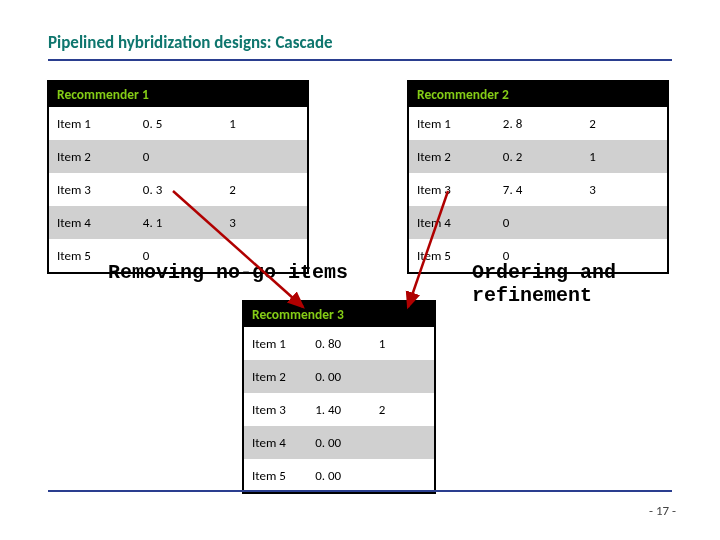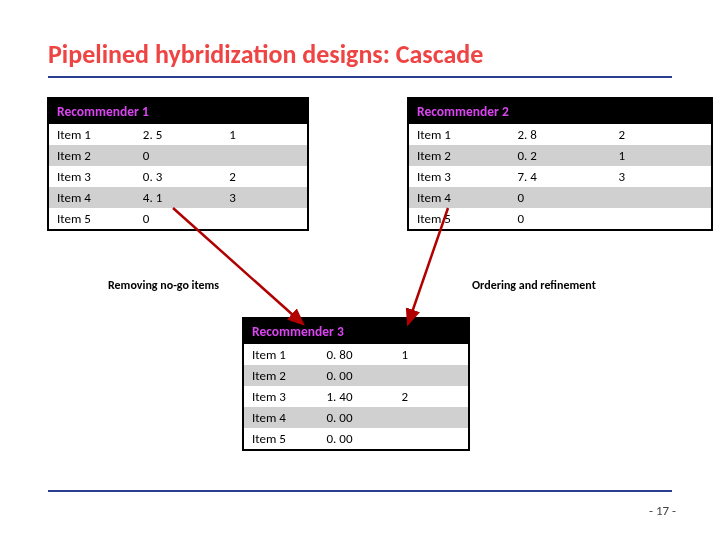--- a/index.html
+++ b/index.html
@@ -13,24 +13,24 @@
     position: relative;
   }
   .slide {
     position: relative;
     width: 720px;
     height: 540px;
     box-sizing: border-box;
     padding: 30px 48px 0 48px;
   }
   .title {
-    font-size: 26px;
+    font-size: 17px;
     font-weight: 600;
-    color: #ef4444;
-    margin: 8px 0 6px 0;
+    color: #0f766e;
+    margin: 2px 0 6px 0;
   }
   .hr {
     height: 2px;
     background: #2a3e8f;
     margin: 4px 0 20px 0;
   }
   .hr2 {
     position: absolute;
     left: 48px;
     right: 48px;
@@ -47,46 +47,47 @@
   }
   .tbl {
     border-collapse: collapse;
     font-size: 13px;
     background: #fff;
     border: 1px solid #000;
     box-shadow: 0 0 0 1px #000;
   }
   .tbl th {
     background: #000;
-    color: #d946ef;
+    color: #84cc16;
     text-align: left;
     font-weight: 700;
     padding: 4px 8px;
   }
   .tbl td {
-    padding: 3px 8px;
+    padding: 9px 8px;
     text-align: left;
   }
   .tbl tbody tr:nth-child(even) td {
     background: #d0d0d0;
   }
   .tbl tbody tr:nth-child(odd) td {
     background: #fff;
   }
   .rec1 { position: absolute; left: 0; top: 0; width: 260px; }
-  .rec2 { position: absolute; left: 360px; top: 0; width: 304px; }
-  .rec3 { position: absolute; left: 195px; top: 220px; width: 226px; }
+  .rec2 { position: absolute; left: 360px; top: 0; width: 260px; }
+  .rec3 { position: absolute; left: 195px; top: 220px; width: 192px; }
   .rec1 td, .rec2 td { width: 33%; }
   .rec3 td { width: 33%; }
   .rec1 th, .rec2 th, .rec3 th { font-size: 13.5px; }
   .rec1, .rec2, .rec3 { table-layout: fixed; }
   .caption {
     position: absolute;
-    font-size: 12px;
+    font-size: 20px;
     font-weight: 600;
+    font-family: Liberation Mono, monospace;
   }
   .cap-left  { left: 60px;  top: 180px; }
   .cap-right { left: 424px; top: 180px; }
   svg.arrows {
     position: absolute;
     left: 0; top: 0;
     pointer-events: none;
     overflow: visible;
   }
   .content {
@@ -106,21 +107,21 @@
 
     <table class="tbl rec1">
       <thead>
           <tr>
         <th colspan="3">Recommender 1</th>
       </tr>
         </thead>
       <tbody>
         <tr>
           <td>Item 1</td>
-          <td>2. 5</td>
+          <td>0. 5</td>
           <td>1</td>
         </tr>
         <tr>
           <td>Item 2</td>
           <td>0</td>
           <td></td>
         </tr>
         <tr>
           <td>Item 3</td>
           <td>0. 3</td>

